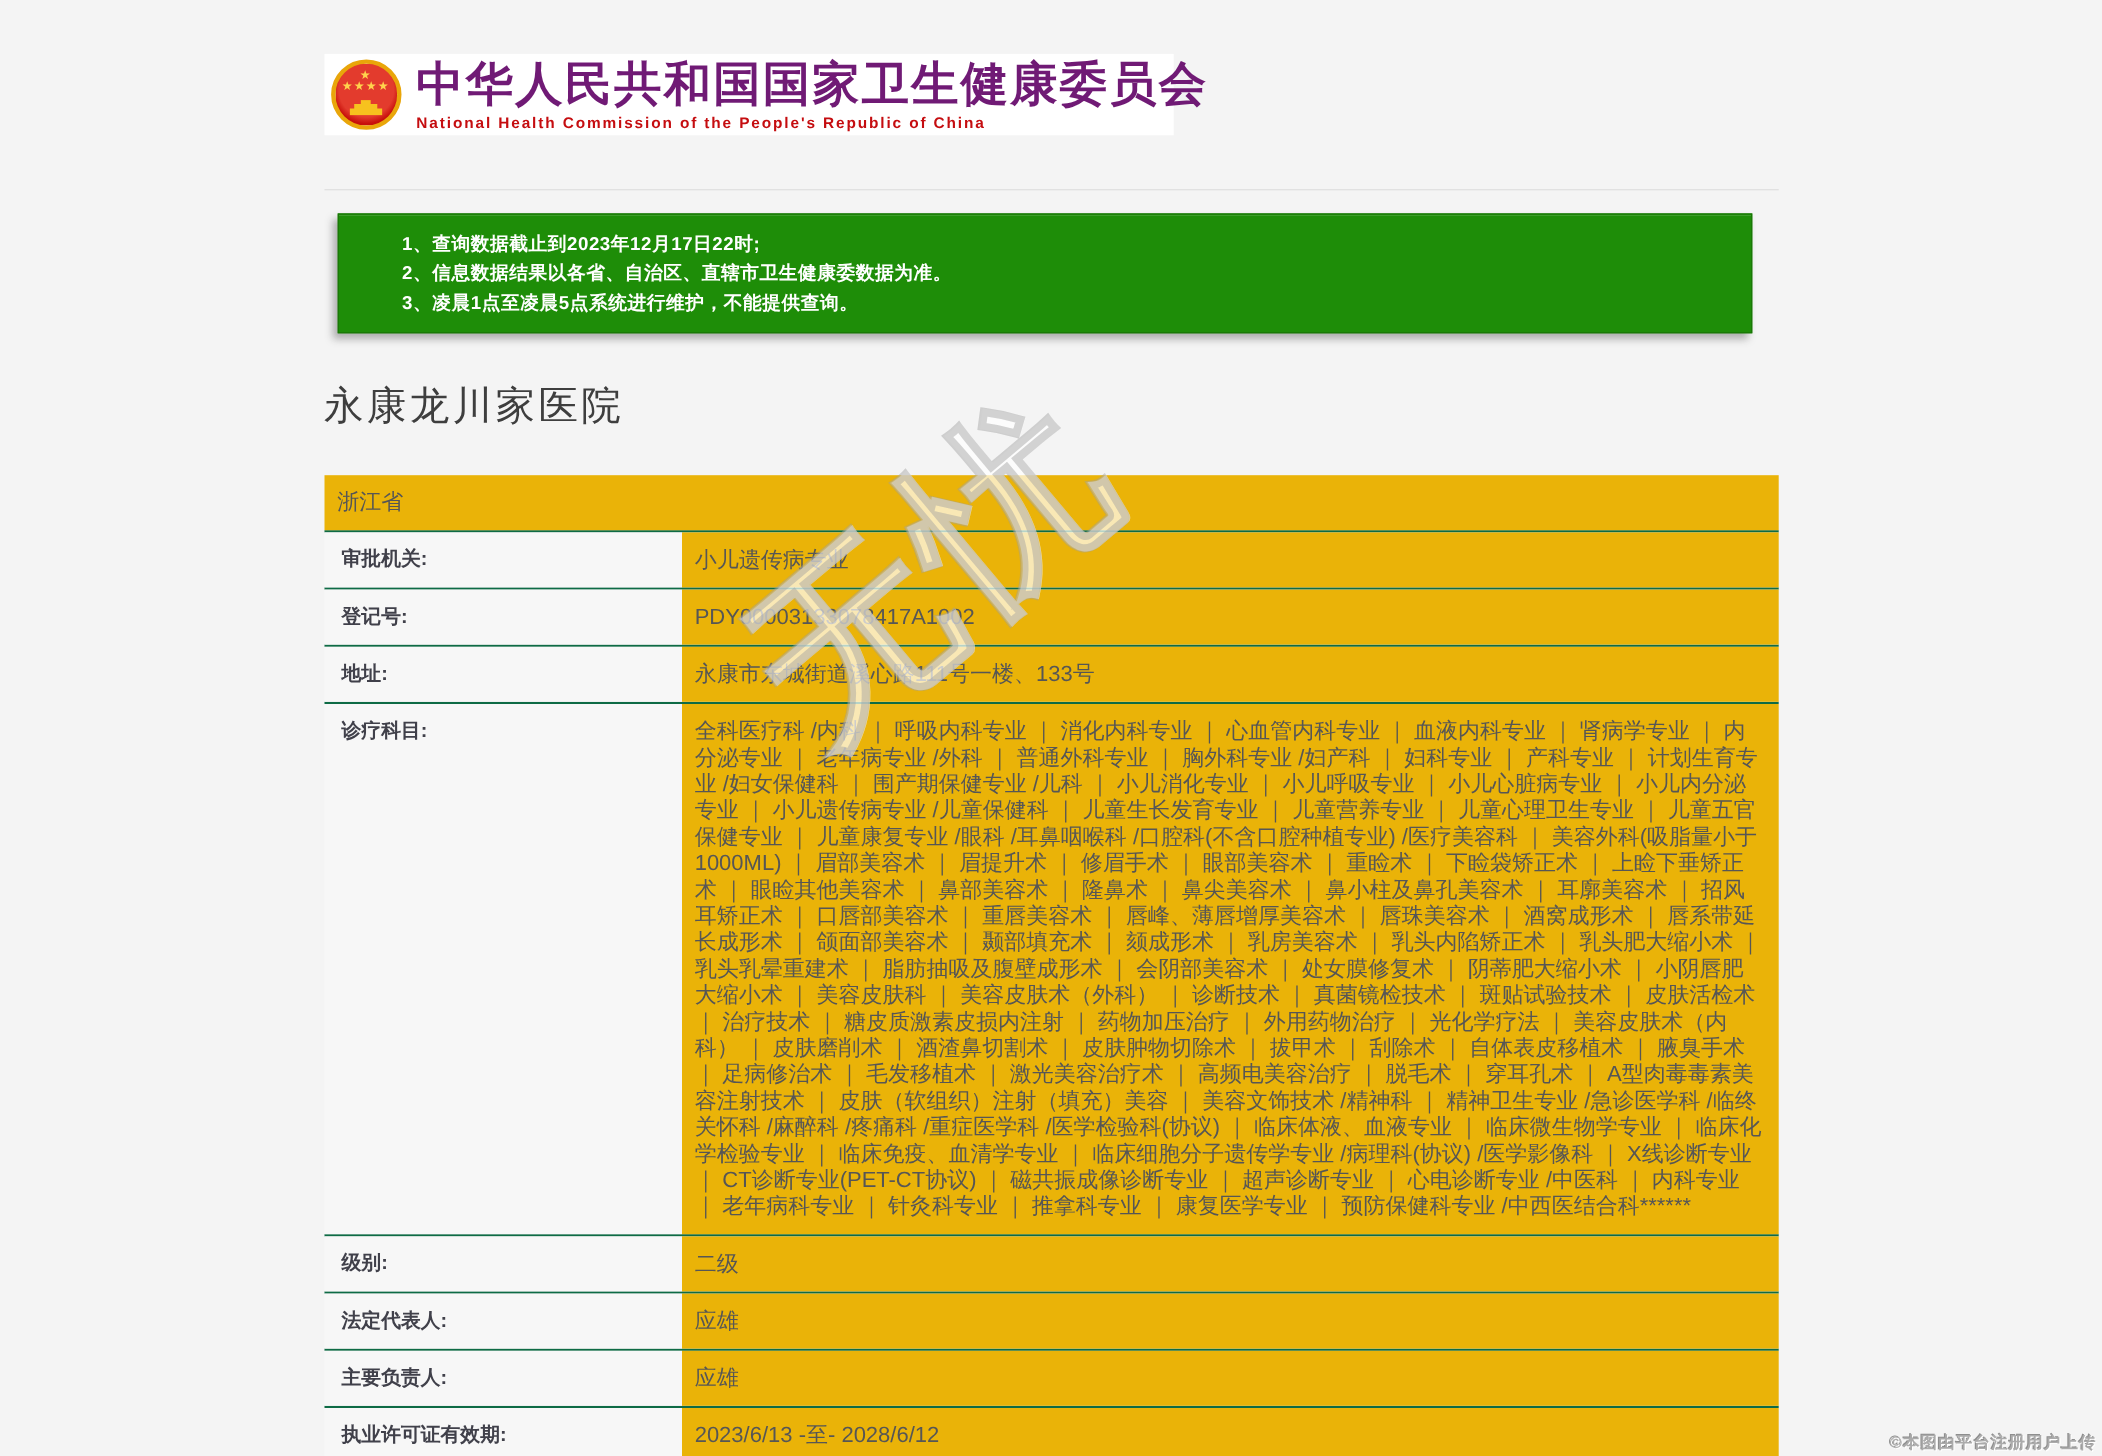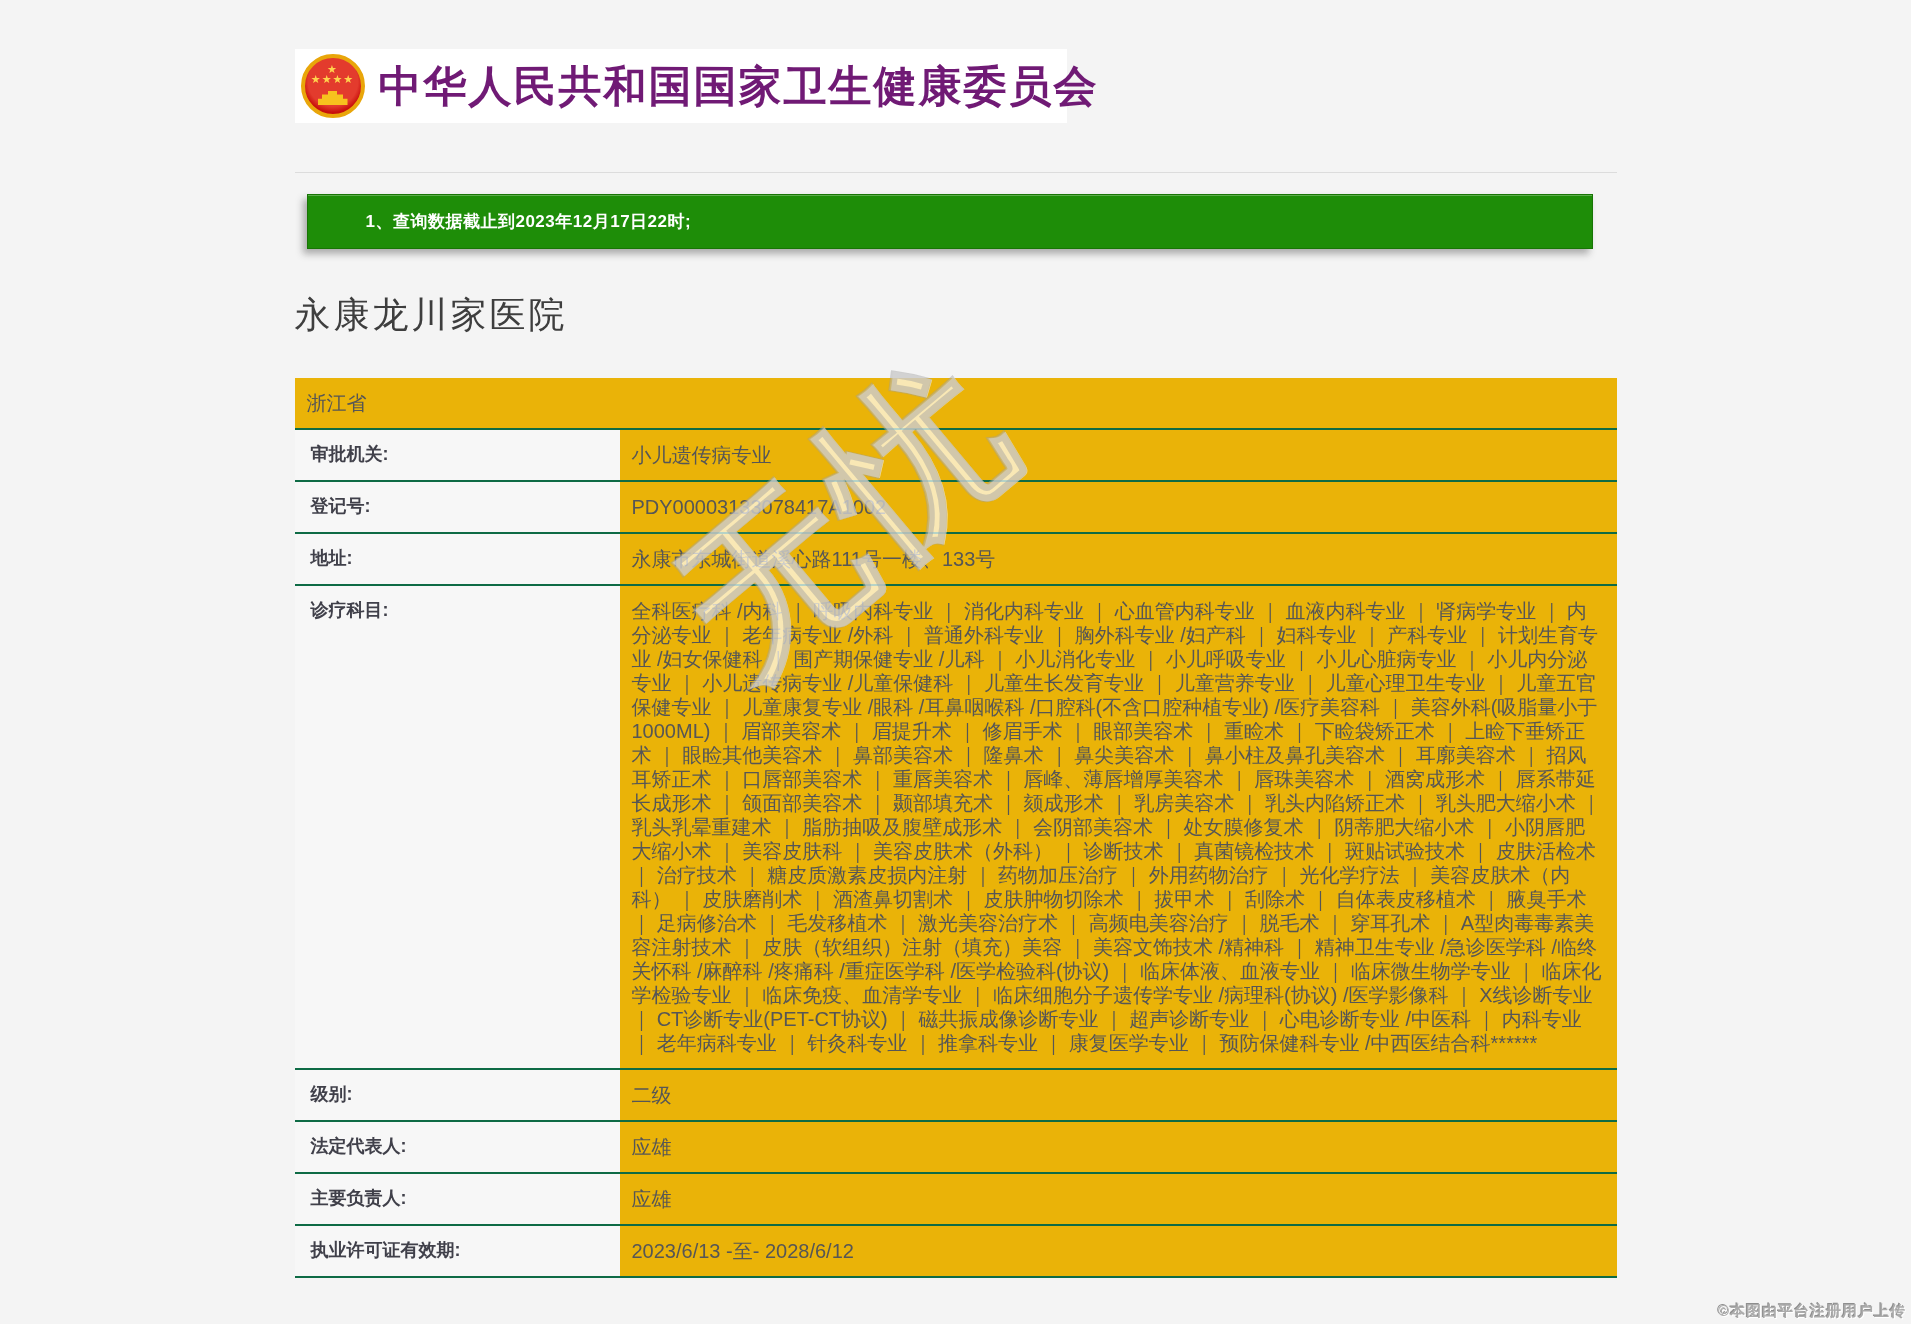--- a/index.html
+++ b/index.html
@@ -60,26 +60,29 @@
 <div class="page">
 
   <div class="header">
     <div class="banner">
       <div class="emblem">
         <div class="stars">★<br>★★★★</div>
         <div class="gate"></div>
       </div>
       <div class="titles">
         <div class="title-cn">中华人民共和国国家卫生健康委员会</div>
+        <div class="title-en">National Health Commission of the People's Republic of China</div>
       </div>
     </div>
   </div>
 
   <div class="notice">
     <p>1、查询数据截止到2023年12月17日22时;</p>
+    <p>2、信息数据结果以各省、自治区、直辖市卫生健康委数据为准。</p>
+    <p>3、凌晨1点至凌晨5点系统进行维护，不能提供查询。</p>
   </div>
 
   <h1 class="hosp-title">永康龙川家医院</h1>
 
   <div class="info-table">
     <div class="row">
       <div class="cell-value">浙江省</div>
     </div>
     <div class="row">
       <div class="cell-label">审批机关:</div>

